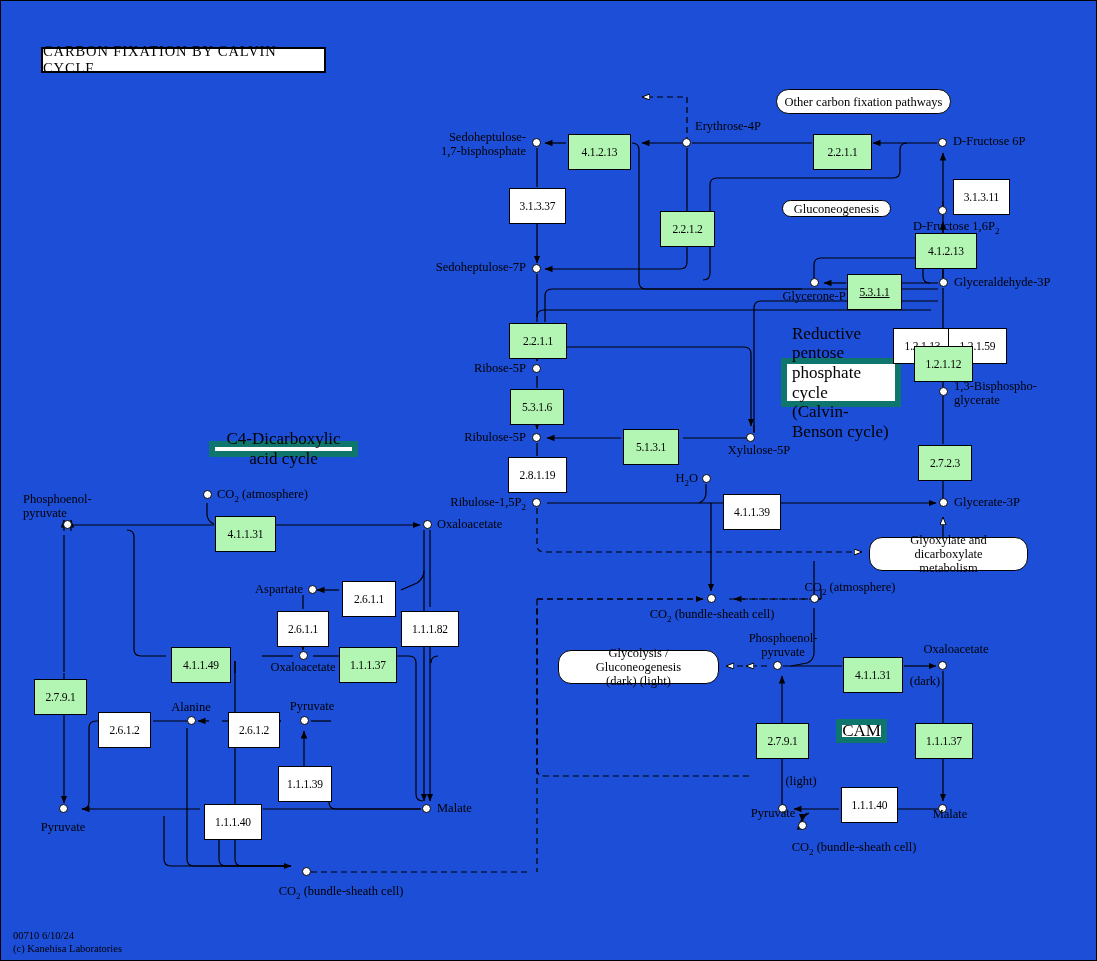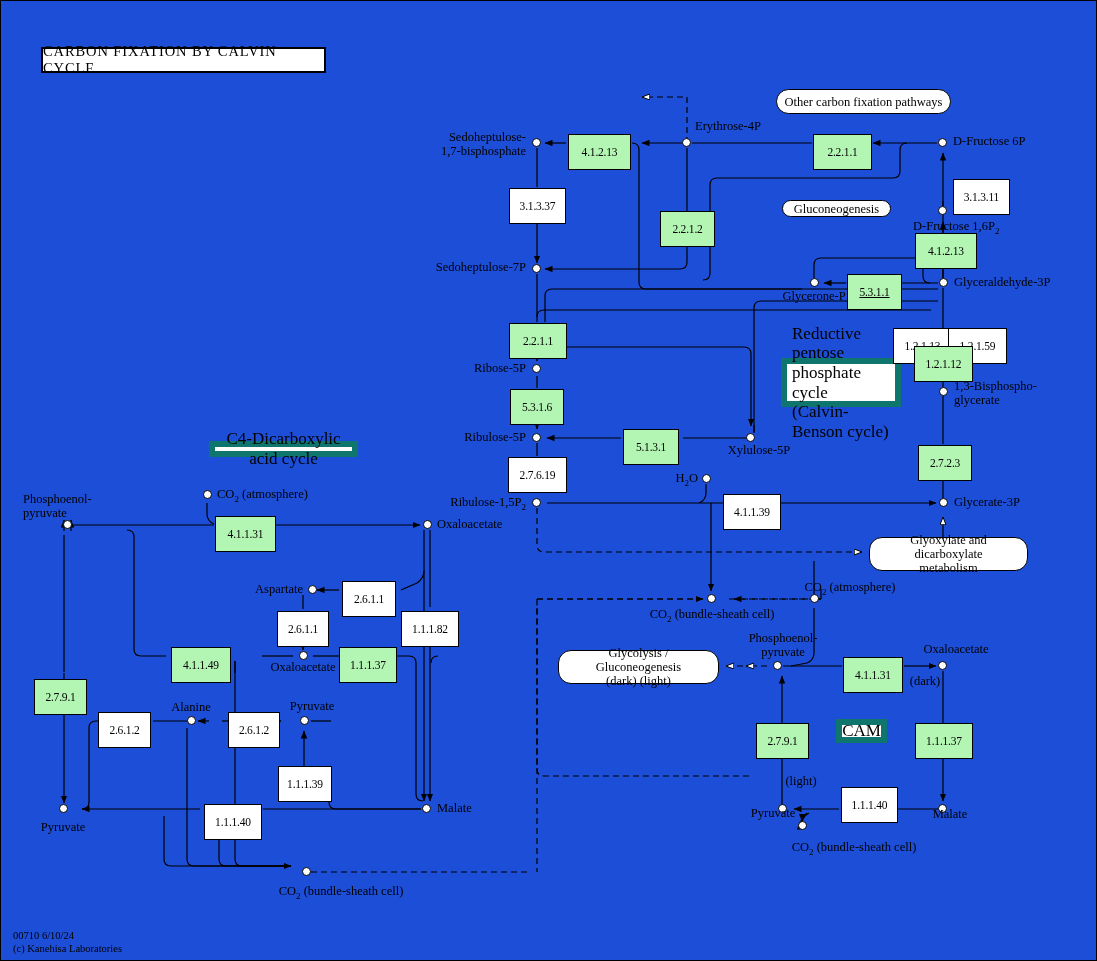--- a/index.html
+++ b/index.html
@@ -281,21 +281,21 @@
   <div class="enz green" style="left:508px;top:322px;width:58px;">
     <span>2.2.1.1</span>
     </div>
   <div class="enz green" style="left:509px;top:388px;width:54px;">
     <span>5.3.1.6</span>
     </div>
   <div class="enz green" style="left:622px;top:428px;width:56px;">
     <span>5.1.3.1</span>
     </div>
   <div class="enz" style="left:507px;top:456px;width:59px;">
-    <span>2.7.6.19</span>
+    <span>2.8.1.19</span>
     </div>
   <div class="enz" style="left:892px;top:327px;width:59px;">
     <span>1.2.1.13</span>
     </div>
   <div class="enz" style="left:947px;top:327px;width:59px;align-items:center;">
     <span>1.2.1.59</span>
     </div>
   <div class="enz green" style="left:913px;top:345px;width:59px;">
     <span>1.2.1.12</span>
     </div>

